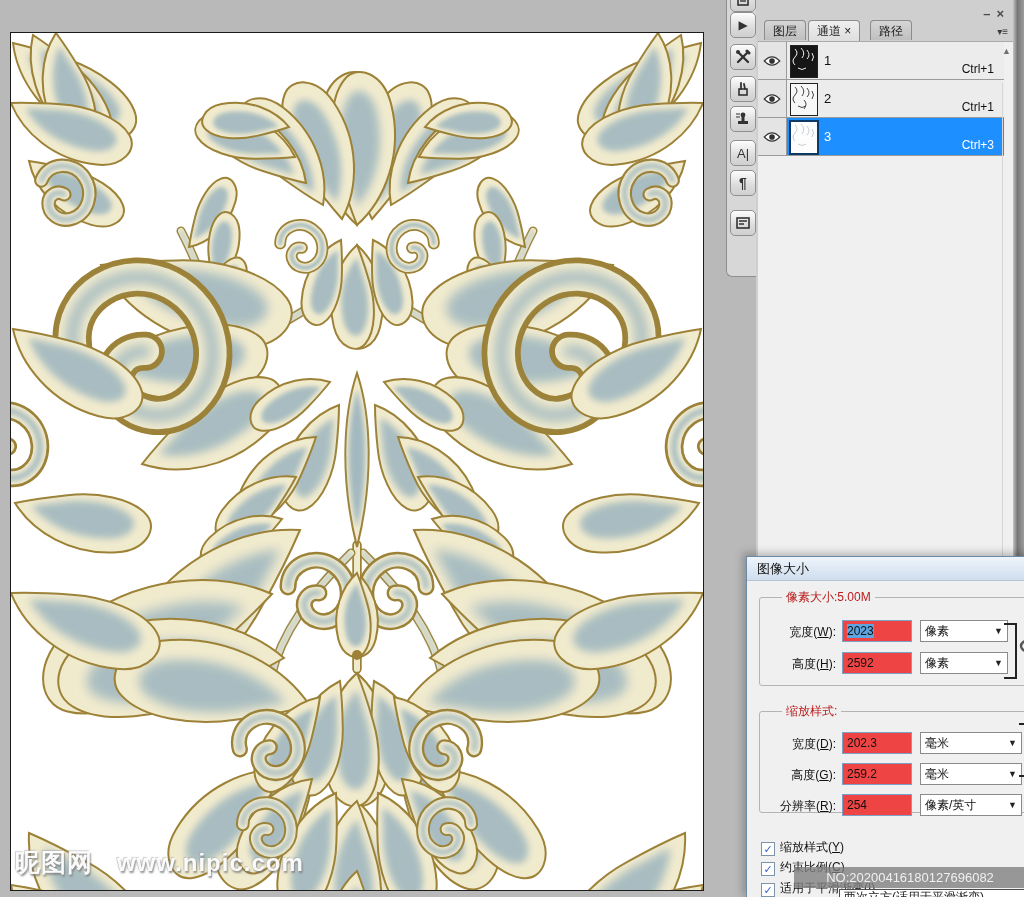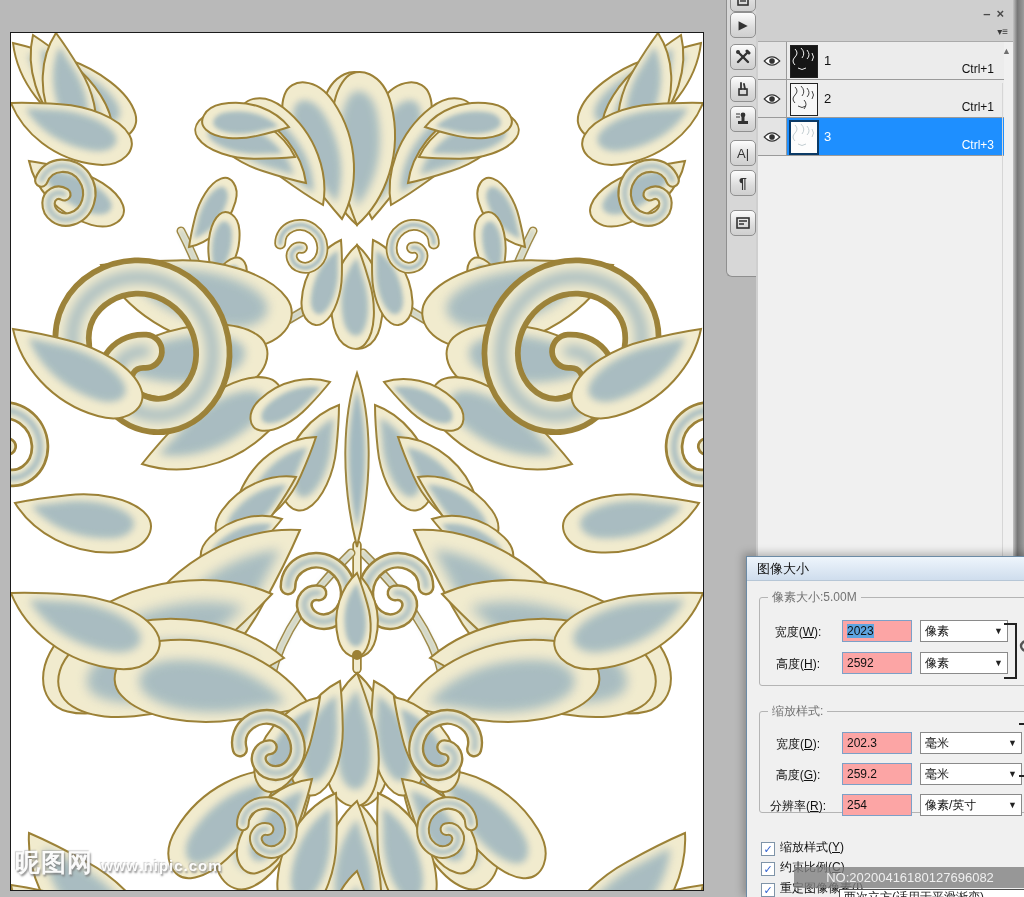--- a/index.html
+++ b/index.html
@@ -13,21 +13,21 @@
   .ls{fill:#a3b9c0;opacity:.92;filter:url(#soft);}
   .c1{stroke:#9c8136;stroke-width:17;fill:none;stroke-linecap:round;}
   .c2{stroke:#f1ebce;stroke-width:12;fill:none;stroke-linecap:round;}
   .c3{stroke:#a3b9c0;stroke-width:5;fill:none;stroke-linecap:round;filter:url(#soft);}
   .st1{stroke:#9c8136;stroke-width:9;fill:none;stroke-linecap:round;}
   .st2{stroke:#f1ebce;stroke-width:6;fill:none;stroke-linecap:round;}
   .st3{stroke:#a3b9c0;stroke-width:2.5;fill:none;stroke-linecap:round;filter:url(#soft);}
   #nipic-mark{position:absolute;left:4px;top:813px;font-size:25px;font-weight:bold;
         color:rgba(255,255,255,.95);letter-spacing:1px;
         text-shadow:1px 2px 2px rgba(120,120,120,.8),-1px -1px 1px rgba(160,160,160,.5);}
-  #nipic-mark .url{font-size:15px;}
+  #nipic-mark .url{font-size:24px;margin-left:16px;}
   
   #dock{position:absolute;left:726px;top:0;width:34px;height:276px;background:#d7d7d7;
         border-left:1px solid #8f8f8f;border-right:1px solid #a8a8a8;border-bottom:1px solid #8f8f8f;
         border-radius:0 0 6px 6px;}
   .dock-btn{position:absolute;left:3px;width:26px;height:26px;border:1px solid #909090;border-radius:5px;
         background:linear-gradient(#fdfdfd,#dcdcdc 60%,#cfcfcf);box-sizing:border-box;
         display:flex;align-items:center;justify-content:center;color:#333;font-size:14px;font-weight:bold;}
   .dock-btn svg{display:block;}
   
   #panel{position:absolute;left:756px;top:0;width:268px;height:897px;background:#cfcfcf;}
@@ -52,27 +52,27 @@
   .chan-row.selected .chan-name,.chan-row.selected .chan-key{color:#fff;}
   #scroll-up{position:absolute;right:3px;top:4px;font-size:9px;color:#6f6f6f;}
   #scroll-line{position:absolute;right:11px;top:41px;width:1px;height:516px;background:#d6d6d6;}
   
   #dialog{position:absolute;left:746px;top:556px;width:300px;height:341px;
         background:#f0f0f0;border:1px solid #6b8aa5;box-shadow:-3px -3px 8px rgba(0,0,0,.25);}
   #dlg-title{height:23px;background:linear-gradient(#eef5fc,#cfdded);border-bottom:1px solid #b6c6d6;
         font-size:13px;color:#111;line-height:23px;padding-left:10px;}
   fieldset{position:absolute;left:12px;width:300px;border:1px solid #b4b4b4;border-radius:3px;
         margin:0;padding:0;}
-  legend{font-size:12px;color:#737373;margin-left:8px;padding:0 4px;}
+  legend{font-size:12px;color:#b91c1c;margin-left:22px;padding:0 4px;}
   #fs-pixel{top:32px;height:95px;}
   #fs-doc{top:146px;height:108px;}
   .drow{position:absolute;left:0;width:100%;height:22px;}
-  .dlabel{position:absolute;left:0;width:76px;text-align:center;font-size:12px;color:#111;top:4px;}
+  .dlabel{position:absolute;left:0;width:76px;text-align:right;font-size:12px;color:#111;top:4px;}
   .dlabel u{text-decoration:underline;}
-  .dinput{position:absolute;left:82px;top:0;width:64px;height:20px;background:#fca5a5;border:1px solid #7ca0c7;
+  .dinput{position:absolute;left:82px;top:0;width:64px;height:20px;background:#ef4444;border:1px solid #7ca0c7;
         font-size:12px;color:#111;line-height:20px;padding-left:4px;}
   .dinput .sel{background:#5da4e0;}
   .dselect{position:absolute;left:160px;top:0;height:20px;background:#fff;border:1px solid #8a8a8a;
         font-size:12px;color:#111;line-height:20px;padding:0 4px;}
   .dselect .arr{position:absolute;right:4px;top:0;font-size:9px;color:#222;}
   .bracket{position:absolute;width:11px;border:2px solid #222;border-left:none;}
   .chk-row{position:absolute;left:14px;height:16px;font-size:12px;color:#111;margin-top:16px;}
   .chk{display:inline-block;width:12px;height:12px;background:#fff;border:1px solid #7f94a8;
         vertical-align:-2px;margin-right:5px;text-align:center;line-height:12px;font-size:11px;color:#2f5fd0;font-weight:bold;}
   #dlg-watermark{position:absolute;left:47px;top:310px;width:232px;height:21px;background:rgba(125,125,125,.78);
@@ -233,20 +233,25 @@
         <rect x="2" y="3" width="12" height="10" fill="none" stroke="#333" stroke-width="1.6"></rect>
         <path d="M4,6 h8 M4,9 h5" stroke="#333" stroke-width="1.3"></path>
       </svg>
     </div>
   </div>
 
   <div id="panel">
     <div id="win-btns">
       <span>–</span><span>×</span>
     </div>
+    <div id="tabbar">
+      <div class="tab" style="left:6px;">图层</div>
+      <div class="tab active" style="left:50px;">通道 ×</div>
+      <div class="tab" style="left:112px;">路径</div>
+    </div>
     <div id="panel-menu">▾≡</div>
 
     <div id="chan-list">
       <div class="chan-row" style="top:0;">
         <div class="eye-cell">
           <svg width="18" height="12" viewBox="0 0 20 14">
               <path d="M1,7 Q10,-2.5 19,7 Q10,16.5 1,7 Z" fill="#fff" stroke="#333" stroke-width="1.4"></path>
               <circle cx="10" cy="7" r="3.3" fill="#333"></circle>
             </svg>
         </div>
@@ -339,20 +344,20 @@
     </fieldset>
     <div class="bracket" style="left:272px;top:166px;height:50px;border-right:none;"></div>
 
     <div class="chk-row" style="top:266px;">
       <span class="chk">✓</span><span><span>缩放样式(</span><u>Y</u><span>)</span></span>
     </div>
     <div class="chk-row" style="top:286px;">
       <span class="chk">✓</span><span><span>约束比例(</span><u>C</u><span>)</span></span>
     </div>
     <div class="chk-row" style="top:307px;">
-      <span class="chk">✓</span><span><span>重定图像像素(</span><u>I</u><span>)</span></span>
+      <span class="chk">✓</span><span><span>适用于平滑渐变(</span><u>I</u><span>)</span></span>
     </div>
 
     <div id="dlg-watermark">NO:20200416180127696082</div>
     <div id="resample-sliver">两次立方(适用于平滑渐变)</div>
   </div>
 
 </div>
 
 </body></html>

